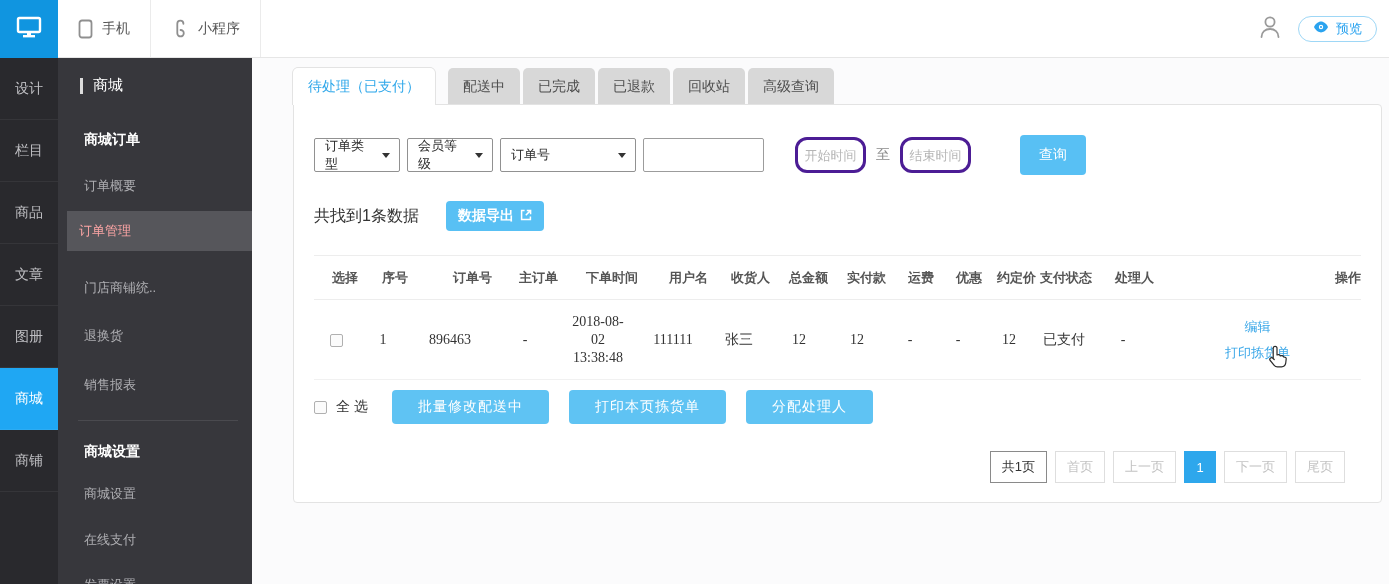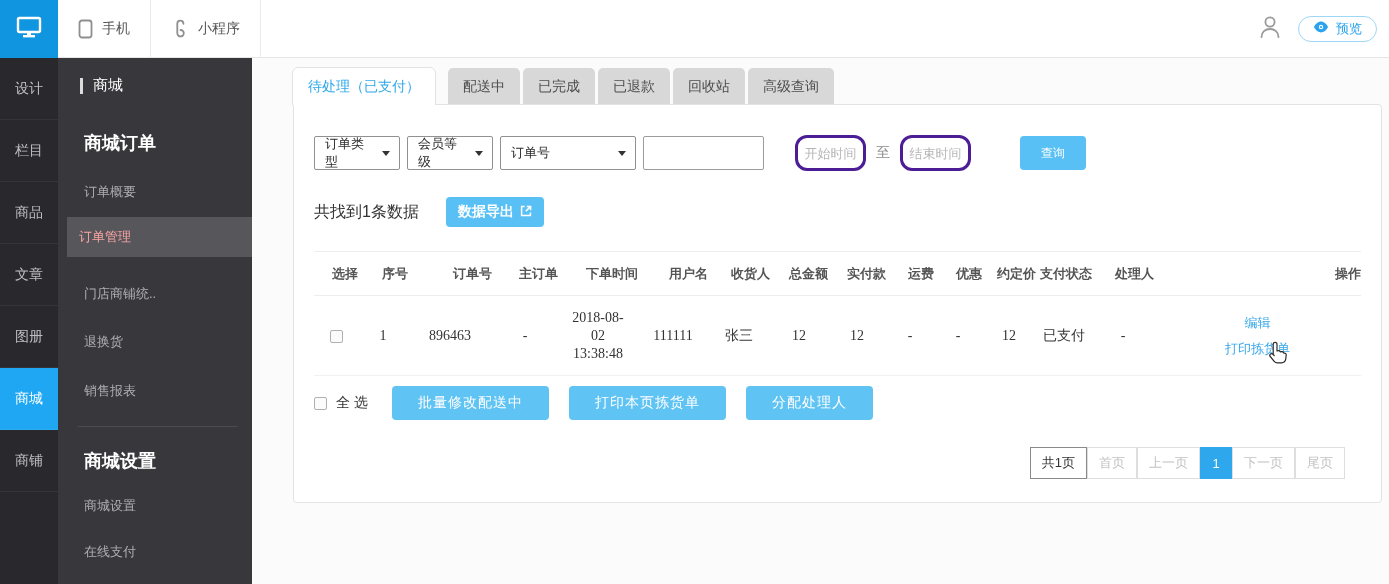--- a/index.html
+++ b/index.html
@@ -22,21 +22,21 @@
   .rail { position:absolute; left:0; top:58px; width:58px; height:526px; background:#29292d; }
   .rail-item { height:62px; display:flex; align-items:center; justify-content:center;
                color:#bfbfc3; font-size:14px; border-bottom:1px solid rgba(255,255,255,.06); cursor:pointer; }
   .rail-item.active { background:#1fa7f3; color:#fff; }
 
   
   .submenu { position:absolute; left:58px; top:58px; width:194px; height:526px; background:#37373c; overflow:hidden; }
   .submenu-title { display:flex; align-items:center; gap:10px; margin:18px 0 0 22px; }
   .submenu-title .bar { width:3px; height:16px; background:#dcdcdc; }
   .submenu-title .txt { color:#fff; font-size:15px; }
-  .group-title { color:#fff; font-size:18px; font-weight:bold; margin:36px 8px 0 26px; }
+  .group-title { color:#fff; font-size:14px; font-weight:bold; margin:36px 8px 0 26px; }
   .sub-item { color:#aeaeb2; font-size:13px; margin:28px 0 0 26px; cursor:pointer; }
   .sub-item.active { margin:16px 0 0 9px; padding:11px 0 11px 12px; background:#56565b; color:#fca5a5; }
   .sub-divider { height:1px; background:#4a4a4f; margin:26px 0 0 20px; width:160px; }
 
   
   .main { position:absolute; left:252px; top:58px; width:1137px; height:526px; background:#fbfbfc; }
 
   .tabs { position:relative; z-index:2; display:flex; align-items:flex-end; gap:3px; margin:10px 0 0 41px; }
   .tab { height:36px; line-height:36px; padding:0 15px; background:#d8d8d8; border-radius:5px 5px 0 0;
          color:#4d4d4d; font-size:14px; cursor:pointer; white-space:nowrap; }
@@ -52,22 +52,22 @@
             align-items:center; justify-content:space-between; padding:0 9px 0 10px; font-size:13px;
             color:#2b2b2b; margin-right:7px; cursor:pointer; }
   .caret { width:0; height:0; border-left:4px solid transparent; border-right:4px solid transparent; border-top:5px solid #333; margin-left:8px; }
   .w-type,.w-level { width:86px; }
   .w-orderno { width:136px; }
   .txt-input { width:121px; height:34px; border:1px solid #9c9c9c; border-radius:2px; font-size:13px; padding:0 8px; color:#333; }
   .date-input { width:71px; height:36px; border:3px solid #4c1d95; border-radius:12px; font-size:13px; text-align:center; color:#333; }
   .date-input::placeholder, .txt-input::placeholder { color:#b5b5b5; }
   .date-start { margin-left:31px; }
   .to-label { margin:0 10px; color:#8a8a8a; font-size:14px; }
-  .btn-search { margin-left:49px; width:66px; height:34px; background:#58c0f4; border:none; border-radius:4px;
-                color:#fff; font-size:12px; cursor:pointer; font-family:inherit; }
+  .btn-search { margin-left:49px; width:66px; height:40px; background:#58c0f4; border:none; border-radius:4px;
+                color:#fff; font-size:14px; cursor:pointer; font-family:inherit; }
 
   
   .result-row { display:flex; align-items:center; margin-top:26px; }
   .result-count { font-size:16px; color:#333; }
   .btn-export { margin-left:27px; height:30px; padding:0 12px; background:#58c0f4; border:none; border-radius:4px;
                 color:#fff; font-size:14px; font-weight:bold; display:flex; align-items:center; gap:6px; cursor:pointer; font-family:inherit; }
 
   
   table.orders { width:100%; margin-top:24px; border-collapse:collapse; table-layout:fixed; }
   .orders thead tr { border-top:1px solid #ededed; border-bottom:1px solid #ededed; height:44px; }
@@ -88,21 +88,21 @@
               background:#fbfbfb; vertical-align:middle; cursor:pointer; }
 
   
   .batch-row { display:flex; align-items:center; margin-top:10px; }
   .batch-label { font-size:14px; color:#333; margin-left:9px; }
   .btn-batch { height:34px; background:#5fc3f3; border:none; border-radius:4px; color:#fff; font-size:14px;
                cursor:pointer; margin-left:20px; padding:0 26px; font-family:inherit; letter-spacing:1px; }
   .btn-batch.first { margin-left:24px; }
 
   
-  .pagination { display:flex; justify-content:flex-end; align-items:center; margin-top:27px; padding-right:16px; }
+  .pagination { display:flex; justify-content:flex-end; align-items:center; gap:8px; margin-top:27px; padding-right:16px; }
   .page-box { height:32px; min-width:46px; padding:0 11px; display:flex; align-items:center; justify-content:center;
               font-size:13px; background:#fff; cursor:pointer; }
   .page-total { border:1px solid #8a8a8a; color:#333; }
   .page-nav { border:1px solid #dedede; color:#c3c3c3; }
   .page-current { width:32px; min-width:32px; padding:0; background:#2ea7ec; border:1px solid #2ea7ec; color:#fff; }
 </style>
 </head>
 <body>
 
 <div class="stage">

